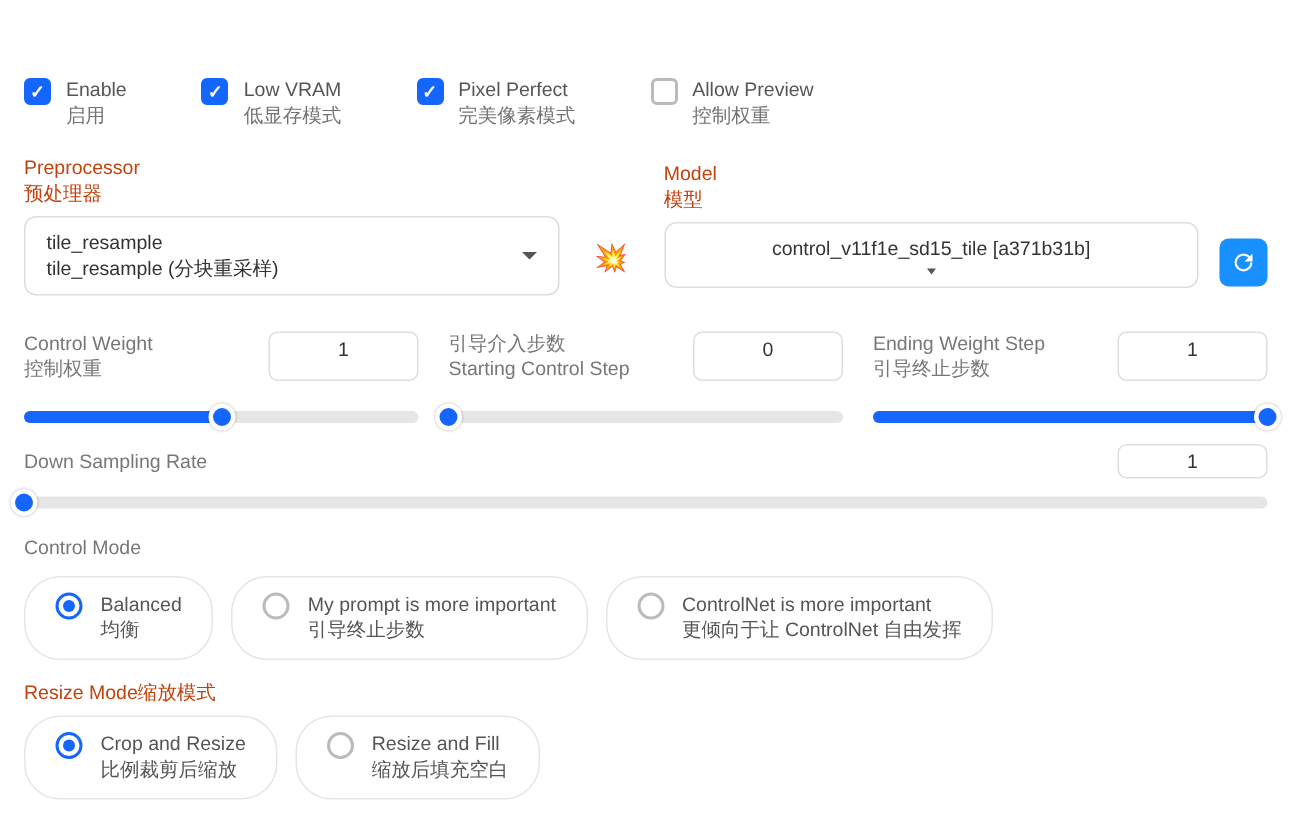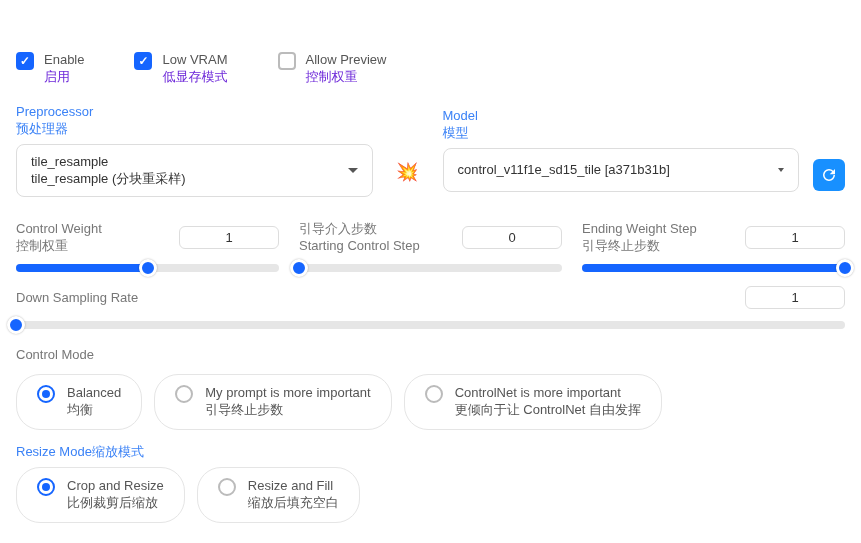--- a/index.html
+++ b/index.html
@@ -6,39 +6,39 @@
 body { font-family: -apple-system, BlinkMacSystemFont, "Segoe UI", sans-serif; font-size: 13px; color: #444; background: #fff; padding: 16px; width: 861px; }
 
 .row { display: flex; align-items: flex-start; gap: 8px; margin-bottom: 18px; }
 .checkbox-row { gap: 50px; margin-top: 36px; }
 .checkbox-item { display: flex; align-items: flex-start; gap: 10px; }
 .chk { width: 18px; height: 18px; border-radius: 4px; border: 2px solid #bbb; display: flex; align-items: center; justify-content: center; cursor: pointer; flex-shrink: 0; }
 .chk.checked { background: #1565ff; border-color: #1565ff; }
 .chk.checked::after { content: "✓"; color: #fff; font-size: 12px; font-weight: bold; }
 .chk-label { line-height: 1.3; }
 .chk-label .en { display: block; color: #555; }
-.chk-label .zh { display: block; color: #6d28d9; }
-
-.section-label { color: #3b82f6; margin-bottom: 6px; line-height: 1.3; }
+.chk-label .zh { display: block; color: #737373; }
+
+.section-label { color: #c2410c; margin-bottom: 6px; line-height: 1.3; }
 .section-label .en { display: block; }
 .section-label .zh { display: block; }
 
 .select-row { display: flex; gap: 14px; align-items: center; }
 .col { flex: 1; }
 .dropdown { border: 1px solid #ddd; border-radius: 8px; padding: 8px 14px; display: flex; align-items: center; justify-content: space-between; cursor: pointer; background: #fff; }
 .dropdown .dd-text { line-height: 1.35; color: #333; }
 .caret { width: 0; height: 0; border-left: 5px solid transparent; border-right: 5px solid transparent; border-top: 5px solid #555; }
 .caret-sm { border-left-width: 3px; border-right-width: 3px; border-top-width: 4px; }
 .boom { font-size: 18px; cursor: pointer; width: 42px; height: 42px; border: 1px solid transparent; border-radius: 8px; display: flex; align-items: center; justify-content: center; }
 .refresh-btn { width: 32px; height: 32px; background: #1890ff; border-radius: 6px; display: flex; align-items: center; justify-content: center; cursor: pointer; }
 .refresh-btn svg { width: 18px; height: 18px; fill: #fff; }
 
 .slider-row { display: flex; gap: 20px; margin-bottom: 8px; }
 .slider-group { flex: 1; }
-.slider-head { display: flex; justify-content: space-between; align-items: center; margin-bottom: 10px; }
+.slider-head { display: flex; justify-content: space-between; margin-bottom: 20px; }
 .slider-head .lbl { color: #777; line-height: 1.3; }
 .slider-head .lbl span { display: block; }
 .numbox { border: 1px solid #ddd; border-radius: 6px; padding: 3px 0; width: 100px; text-align: center; color: #333; background: #fff; }
 .track { position: relative; height: 8px; background: #e6e6e6; border-radius: 4px; }
 .fill { position: absolute; height: 100%; background: #1565ff; border-radius: 4px; left: 0; }
 .thumb { position: absolute; width: 18px; height: 18px; background: #1565ff; border: 3px solid #fff; border-radius: 50%; top: 50%; transform: translate(-50%, -50%); box-shadow: 0 0 2px rgba(0,0,0,0.3); cursor: pointer; }
 
 .mode-title { color: #777; margin: 18px 0 12px; }
 .radio-row { display: flex; gap: 12px; flex-wrap: wrap; }
 .radio-item { border: 1px solid #e5e5e5; border-radius: 24px; padding: 10px 20px; display: flex; align-items: flex-start; gap: 12px; cursor: pointer; }
@@ -64,20 +64,27 @@
     </div>
   </div>
   <div class="checkbox-item">
     <div class="chk checked"></div>
     <div class="chk-label">
       <span class="en">Low VRAM</span>
       <span class="zh">低显存模式</span>
     </div>
   </div>
   <div class="checkbox-item">
+    <div class="chk checked"></div>
+    <div class="chk-label">
+      <span class="en">Pixel Perfect</span>
+      <span class="zh">完美像素模式</span>
+    </div>
+  </div>
+  <div class="checkbox-item">
     <div class="chk"></div>
     <div class="chk-label">
       <span class="en">Allow Preview</span>
       <span class="zh">控制权重</span>
     </div>
   </div>
 </div>
 
 <div class="select-row" style="margin-bottom:24px;">
   <div class="col">
@@ -96,21 +103,21 @@
   <div style="align-self:flex-end;margin-bottom:4px;">
     <div class="boom">
       <span>💥</span>
     </div>
   </div>
   <div class="col">
     <div class="section-label">
       <span class="en">Model</span>
       <span class="zh">模型</span>
     </div>
-    <div class="dropdown" style="height:44px;">
+    <div class="dropdown" style="height:44px;flex-direction:column;">
       <div class="dd-text">control_v11f1e_sd15_tile [a371b31b]</div>
       <div class="caret caret-sm"></div>
     </div>
   </div>
   <div style="align-self:flex-end;margin-bottom:6px;">
     <div class="refresh-btn">
       <svg viewBox="0 0 24 24">
           <path d="M17.65 6.35A7.96 7.96 0 0012 4a8 8 0 108 8h-2a6 6 0 11-1.76-4.24L13 11h7V4l-2.35 2.35z"></path>
         </svg>
     </div>

